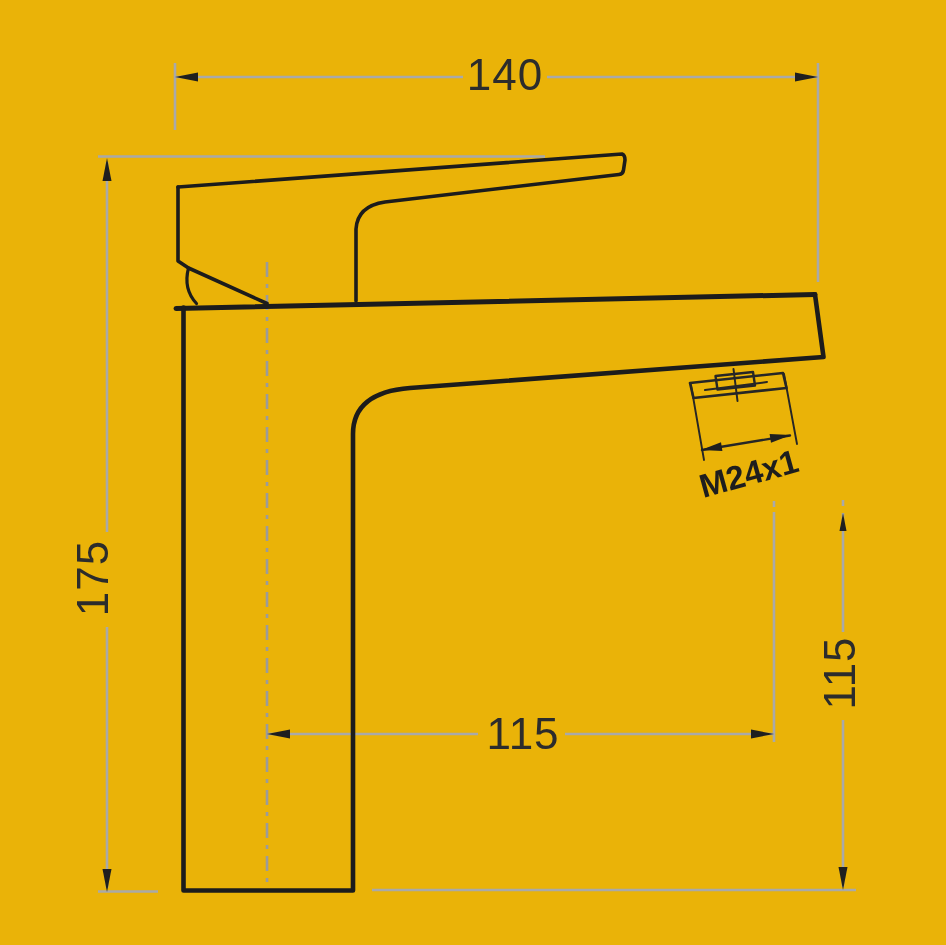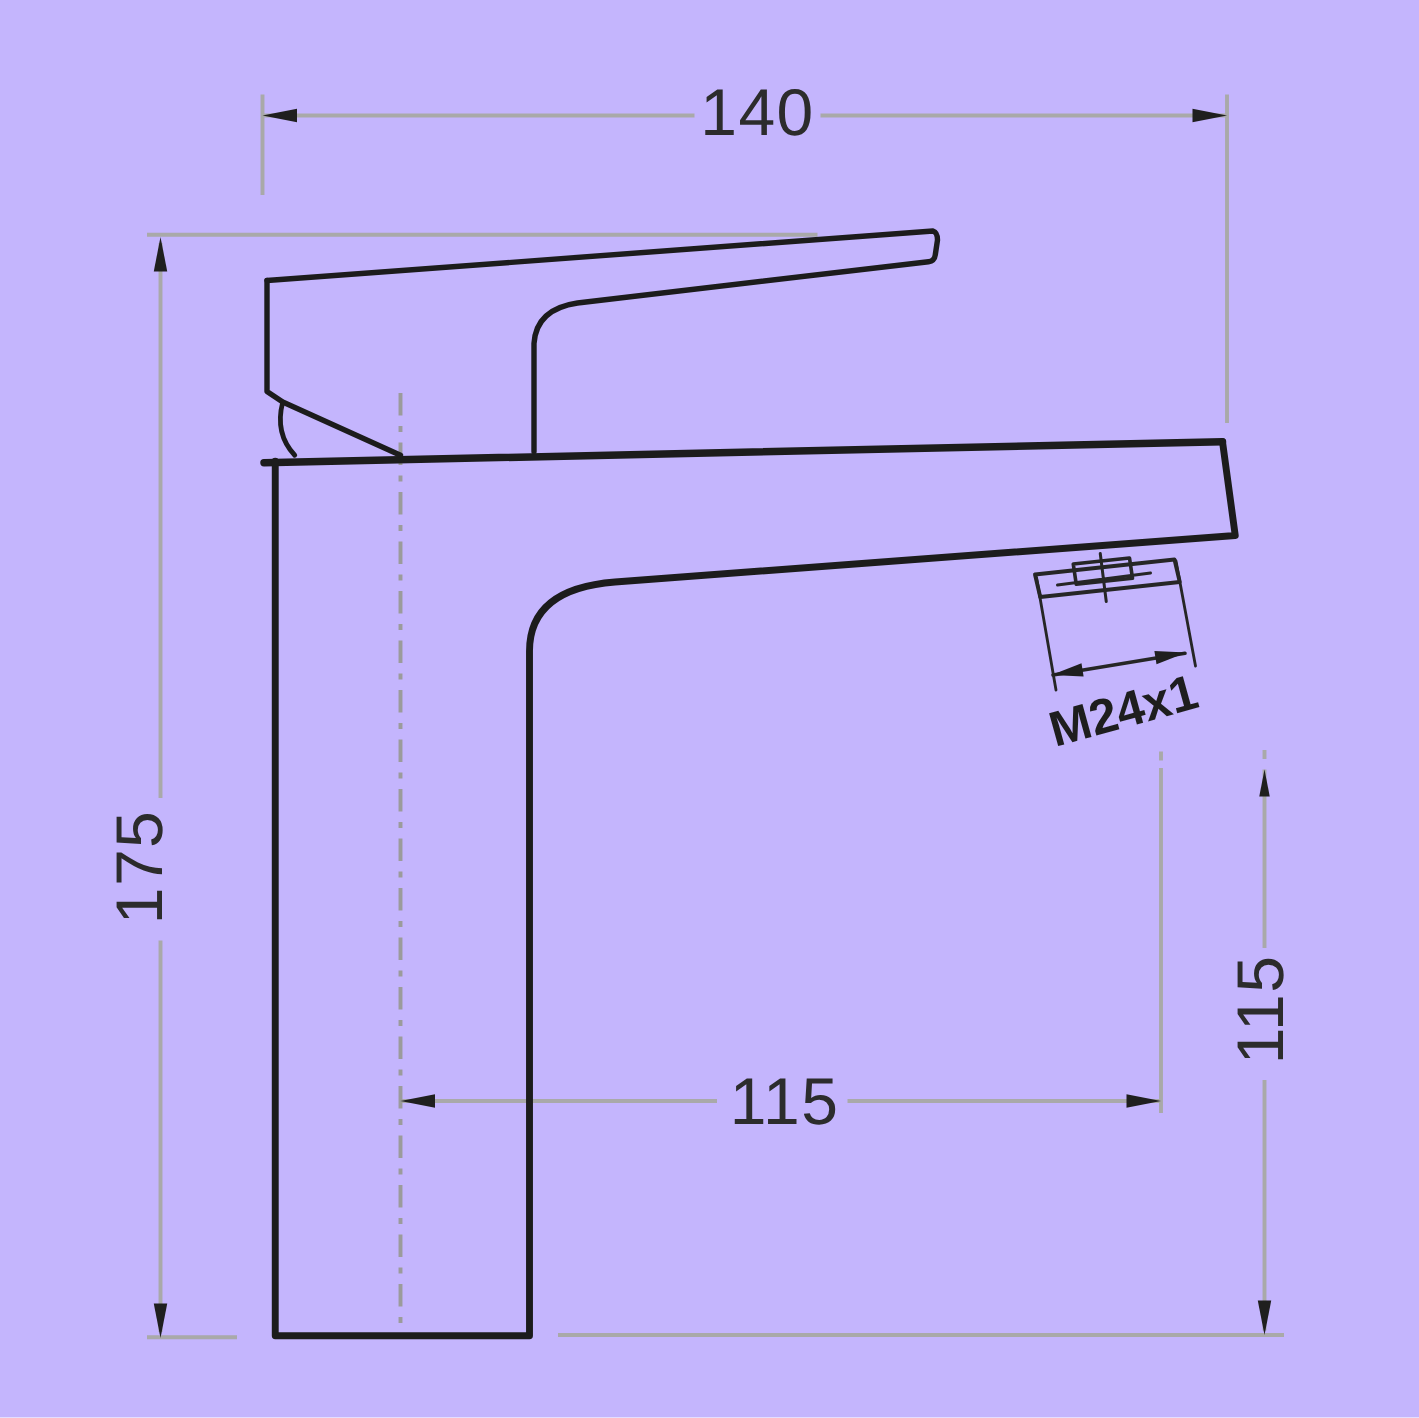--- a/index.html
+++ b/index.html
@@ -1,19 +1,19 @@
 <!DOCTYPE html>
 <html><head>
 <meta charset="utf-8">
 <style>
   html,body{margin:0;padding:0;background:#ffffff;}
   .stage{
     position:relative;
     width:946px;height:945px;
-    background:#c4b5fd;
+    background:#eab308;
     font-family:"Liberation Sans", sans-serif;
     overflow:hidden;
   }
   svg{display:block;}
   text{
     font-family:"Liberation Sans", sans-serif;
     fill:#2c2c2c;
   }
   .dim-text{font-size:44px;letter-spacing:1px;}
   .thread-text{font-size:33px;font-weight:bold;fill:#1e1e1e;letter-spacing:0px;}

